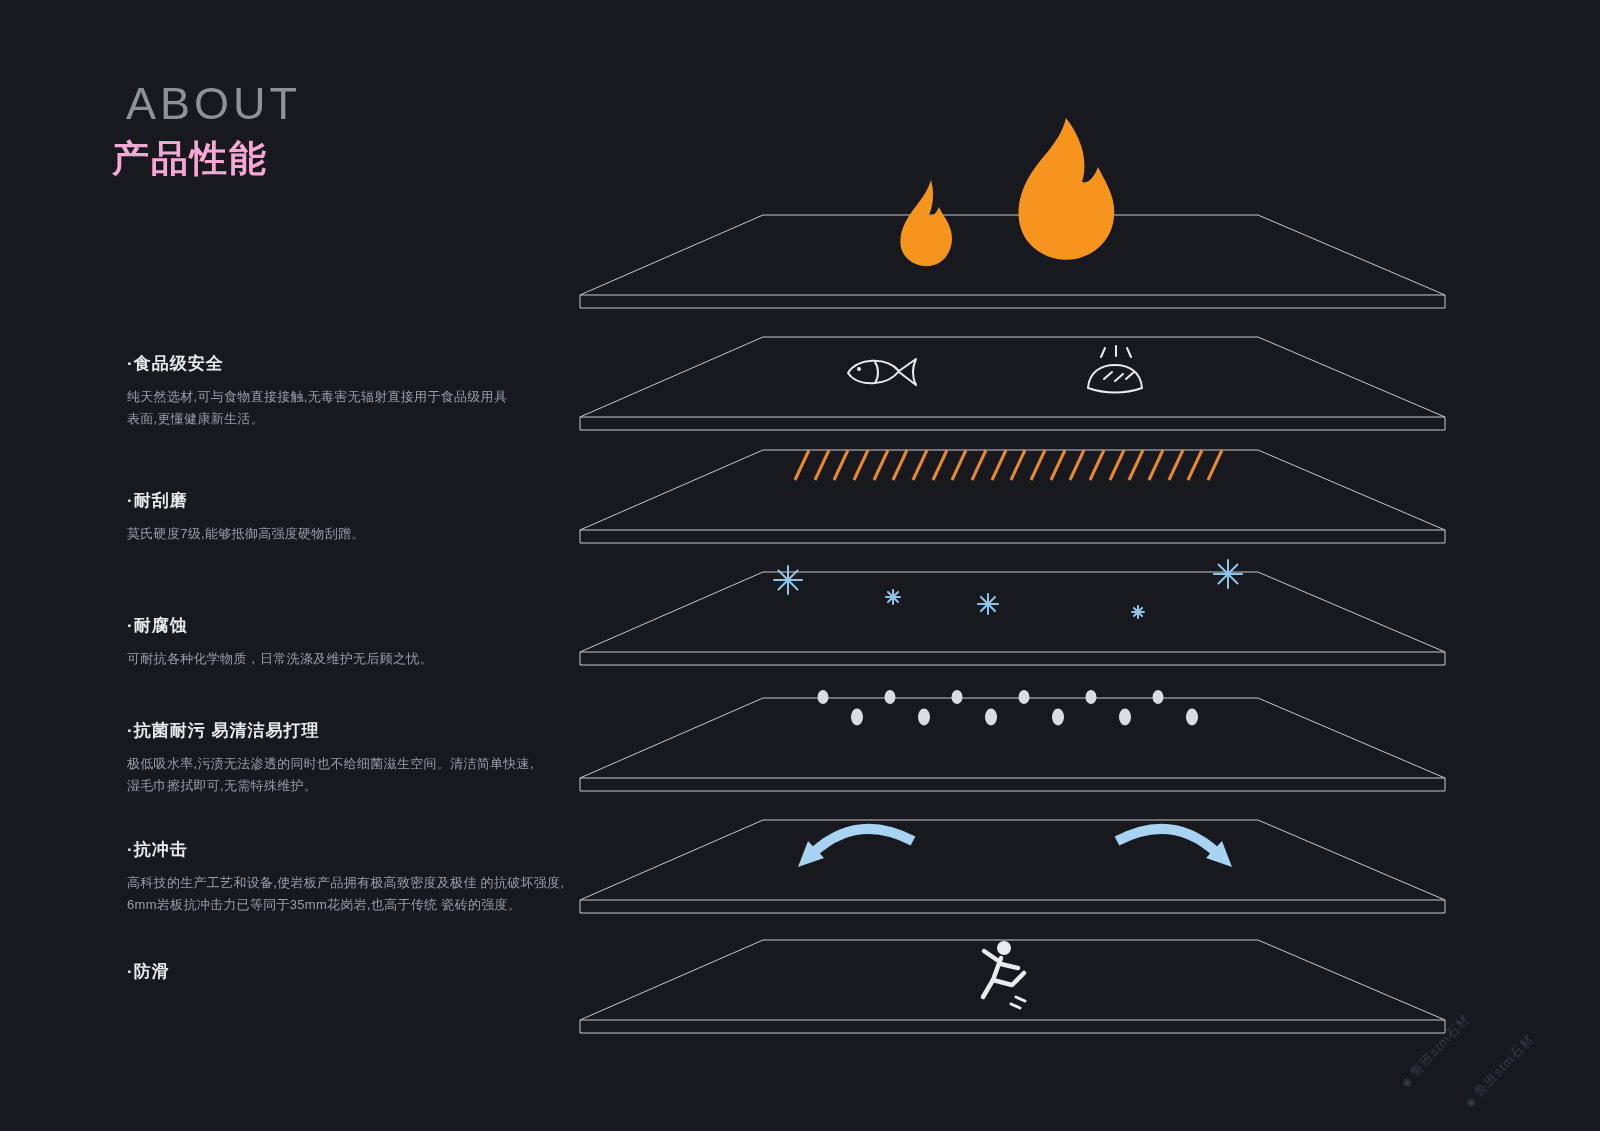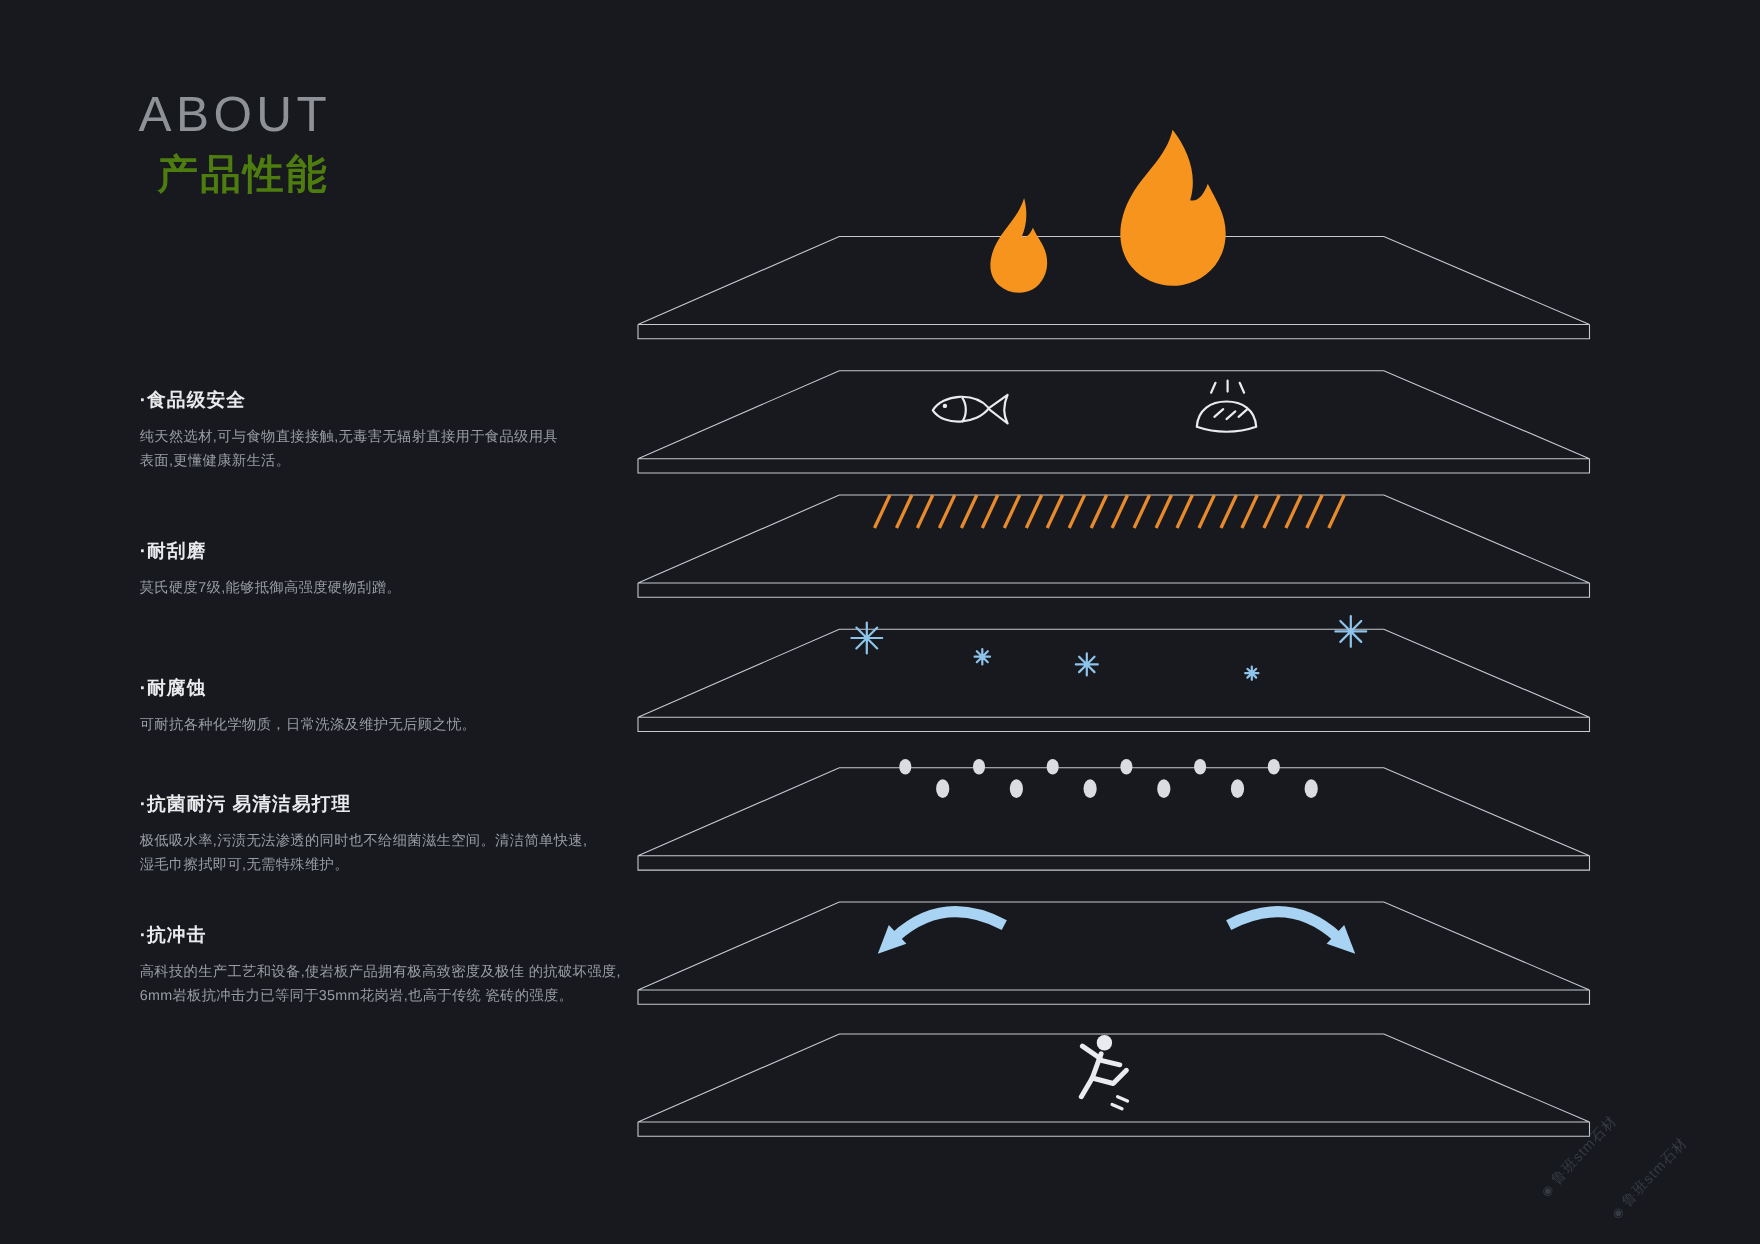--- a/index.html
+++ b/index.html
@@ -7,22 +7,22 @@
     position:relative; width:1600px; height:1131px; overflow:hidden;
     background:#17191F;
     font-family:"Liberation Sans", sans-serif;
     padding-left:18px;
   }
   .about-title {
     position:absolute; left:126px; top:78px;
     font-size:45px; color:#8E9196; letter-spacing:4px; font-weight:400;
   }
   .cn-title {
-    position:absolute; left:143px; top:134px;
-    font-size:37px; color:#4d7c0f; font-weight:700; letter-spacing:2px;text-align:right;
+    position:absolute; left:112px; top:134px;
+    font-size:37px; color:#f9a8d4; font-weight:700; letter-spacing:2px;text-align:right;
   }
   .feature { position:absolute; left:127px; width:465px; }
   .feature-title {
     font-size:17px; font-weight:700; color:#E9EAEC; letter-spacing:1px;
   }
   .feature-desc {
     margin-top:11px; font-size:13px; line-height:1.7; color:#999DA4;
     white-space:pre-line; letter-spacing:0.3px;
   }
   .diagram { position:absolute; left:555px; top:85px; }
@@ -63,20 +63,21 @@
     <div class="feature-desc">可耐抗各种化学物质，日常洗涤及维护无后顾之忧。</div>
   </div>
 
   <div class="feature" style="top:838px">
     <div class="feature-title">·抗冲击</div>
     <div class="feature-desc">高科技的生产工艺和设备,使岩板产品拥有极高致密度及极佳 的抗破坏强度,
 6mm岩板抗冲击力已等同于35mm花岗岩,也高于传统 瓷砖的强度。</div>
   </div>
 
   <div class="feature" style="top:960px">
+    <div class="feature-title">·防滑</div>
   </div>
 
   <svg class="diagram" width="920" height="965" viewBox="0 0 920 965">
     <defs>
       <g id="slab" fill="none" stroke-width="1" stroke="#C6C9CE">
         <path d="M25,80 L208,0 L703,0 L890,80 Z"></path>
         <path d="M25,80 L25,93 L890,93 L890,80"></path>
       </g>
     </defs>
 

